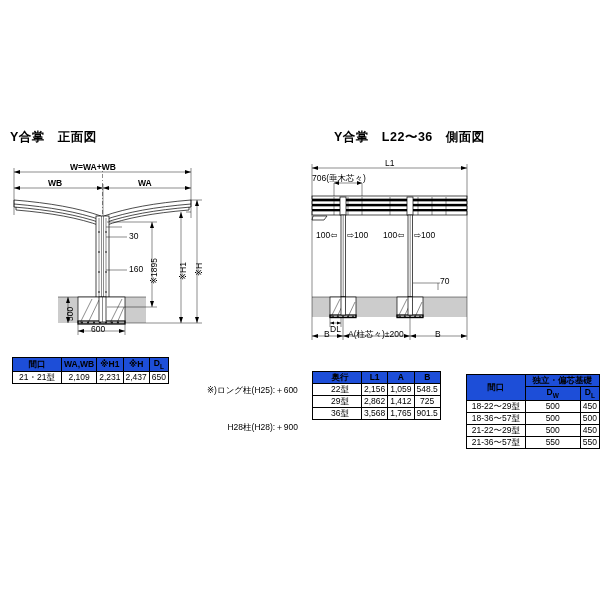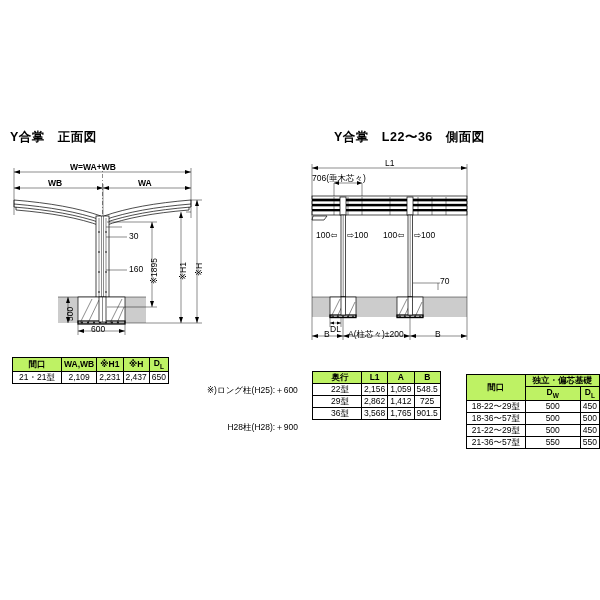--- a/index.html
+++ b/index.html
@@ -29,21 +29,21 @@
         transform-origin:0 0;transform:rotate(-90deg);}
   .dimb{font-weight:700;}
 
   .note{position:absolute;font-size:8.5px;line-height:1.45;white-space:pre;}
 
   table.tbl{position:absolute;border-collapse:collapse;font-size:8.5px;background:#fff;}
   table.tbl th,table.tbl td{
     border:1px solid #000;padding:0px 2px;text-align:center;
     font-weight:400;white-space:nowrap;line-height:1.25;height:11px;
   }
-  table.tbl th{background:#bef264;font-weight:700;}
+  table.tbl th{background:#1d4ed8;font-weight:700;}
   #tbl-front{left:12px;top:357px;}
   #tbl-front td:first-child,#tbl-front th:first-child{width:44px;}
   #tbl-depth{left:312px;top:371px;}
   #tbl-depth td:first-child,#tbl-depth th:first-child{width:38px;padding-left:8px;}
   #tbl-base{left:466px;top:374px;}
   #tbl-base td:first-child,#tbl-base th:first-child{width:58px;text-align:center;}
   .sub{font-size:6.5px;vertical-align:sub;}
 </style>
 </head>
 <body>

